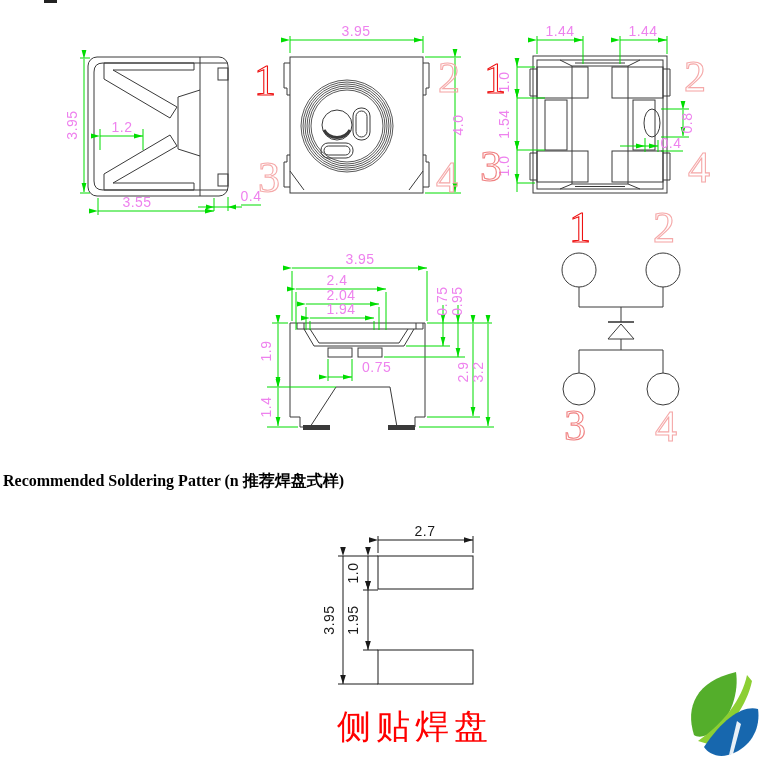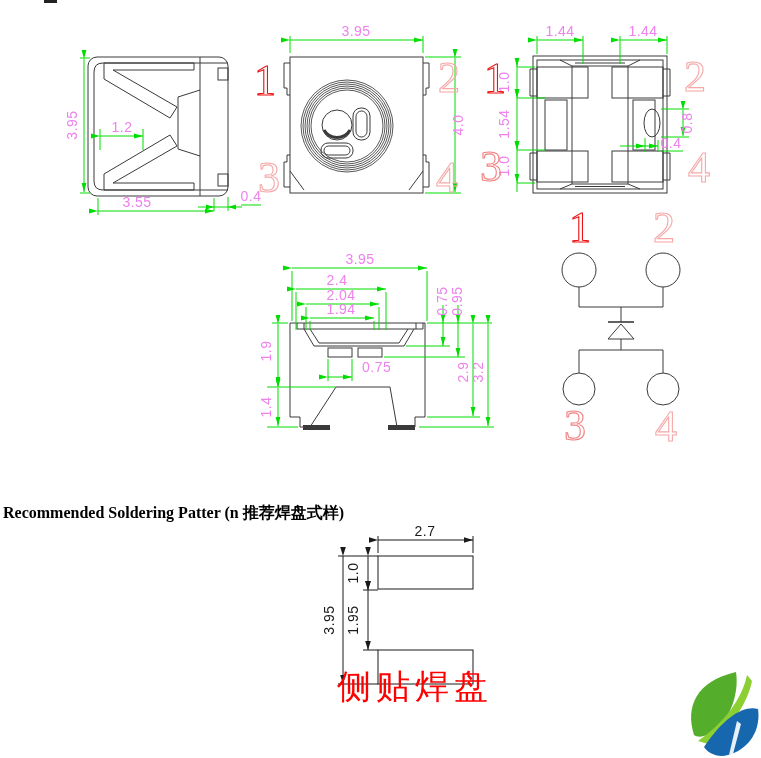--- a/index.html
+++ b/index.html
@@ -18,22 +18,22 @@
   .dl{stroke:var(--dim-line);fill:none;stroke-width:1;}
   .dlf{fill:var(--dim-line);stroke:none;}
   .dt{fill:var(--dim-text);font:14px "Liberation Sans",sans-serif;letter-spacing:.5px;}
   .pin{fill:none;stroke-width:1.1;font:44px "Liberation Serif",serif;}
   .pin1{stroke:var(--pin-red);}
   .pin2{stroke:var(--pin-light);}
   .pin3{stroke:var(--pin-mid);}
   .bl{stroke:var(--pad-black);fill:none;stroke-width:1;}
   .bt{fill:var(--pad-black);font:14px "Liberation Sans",sans-serif;letter-spacing:.5px;}
   .heading{position:absolute;left:3px;top:471px;font:bold 16px "Liberation Serif",serif;
-           color:#000;white-space:nowrap;margin-top:32px;}
-  .caption{position:absolute;left:337px;top:664px;font:34px "Liberation Serif",serif;
+           color:#000;white-space:nowrap;}
+  .caption{position:absolute;left:337px;top:704px;font:34px "Liberation Serif",serif;
            color:var(--caption-red);letter-spacing:5px;white-space:nowrap;text-align:center;}
   .top-dash{position:absolute;left:44px;top:0;width:13px;height:3px;background:#222;}
   .logo{position:absolute;left:684px;top:671px;}
 </style>
 </head>
 <body>
 
 <div id="stage">
 
   <div class="top-dash"></div>

